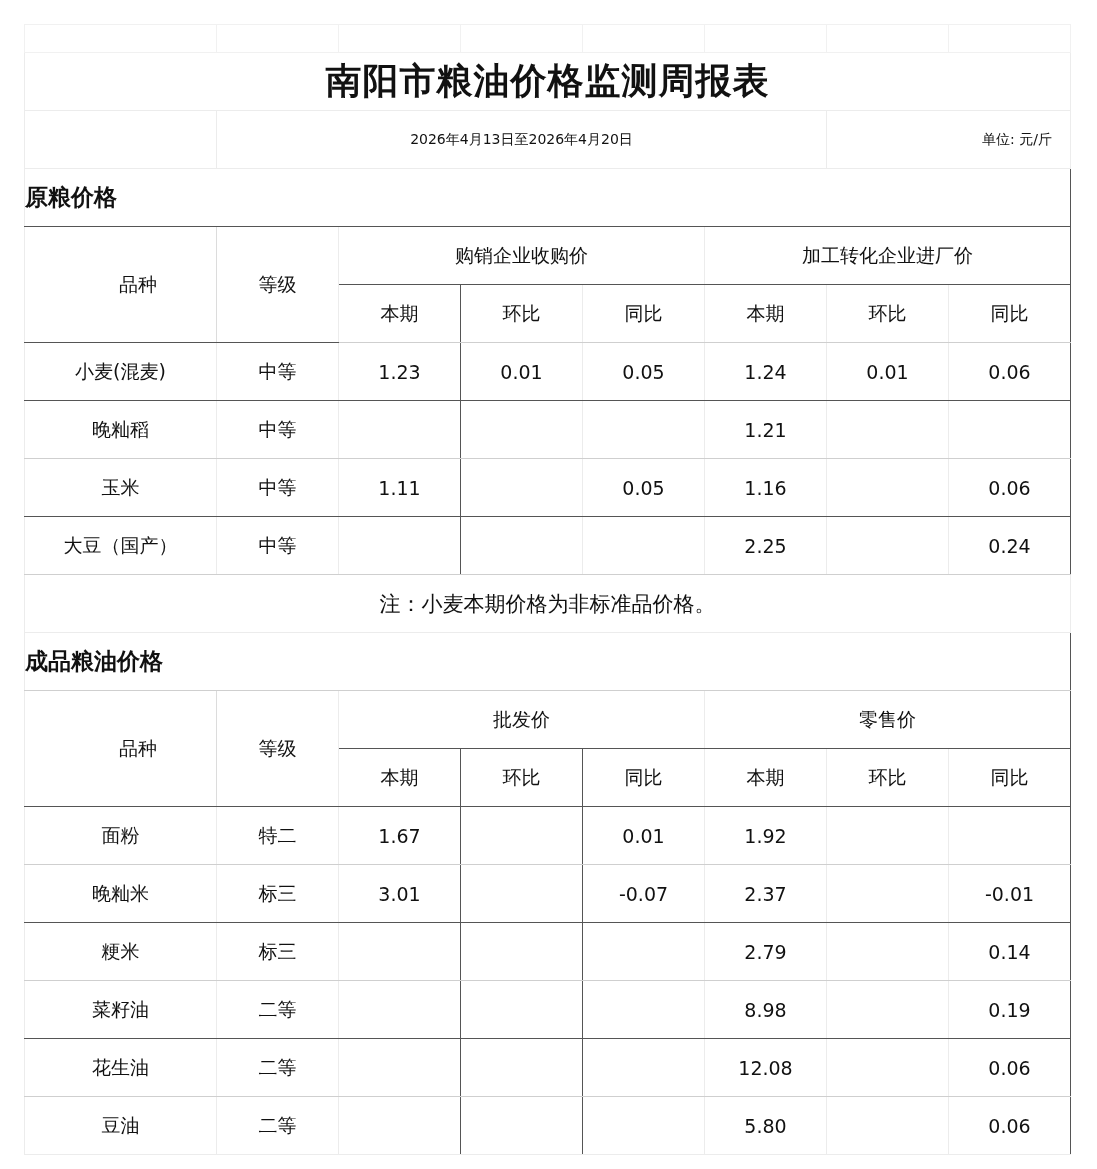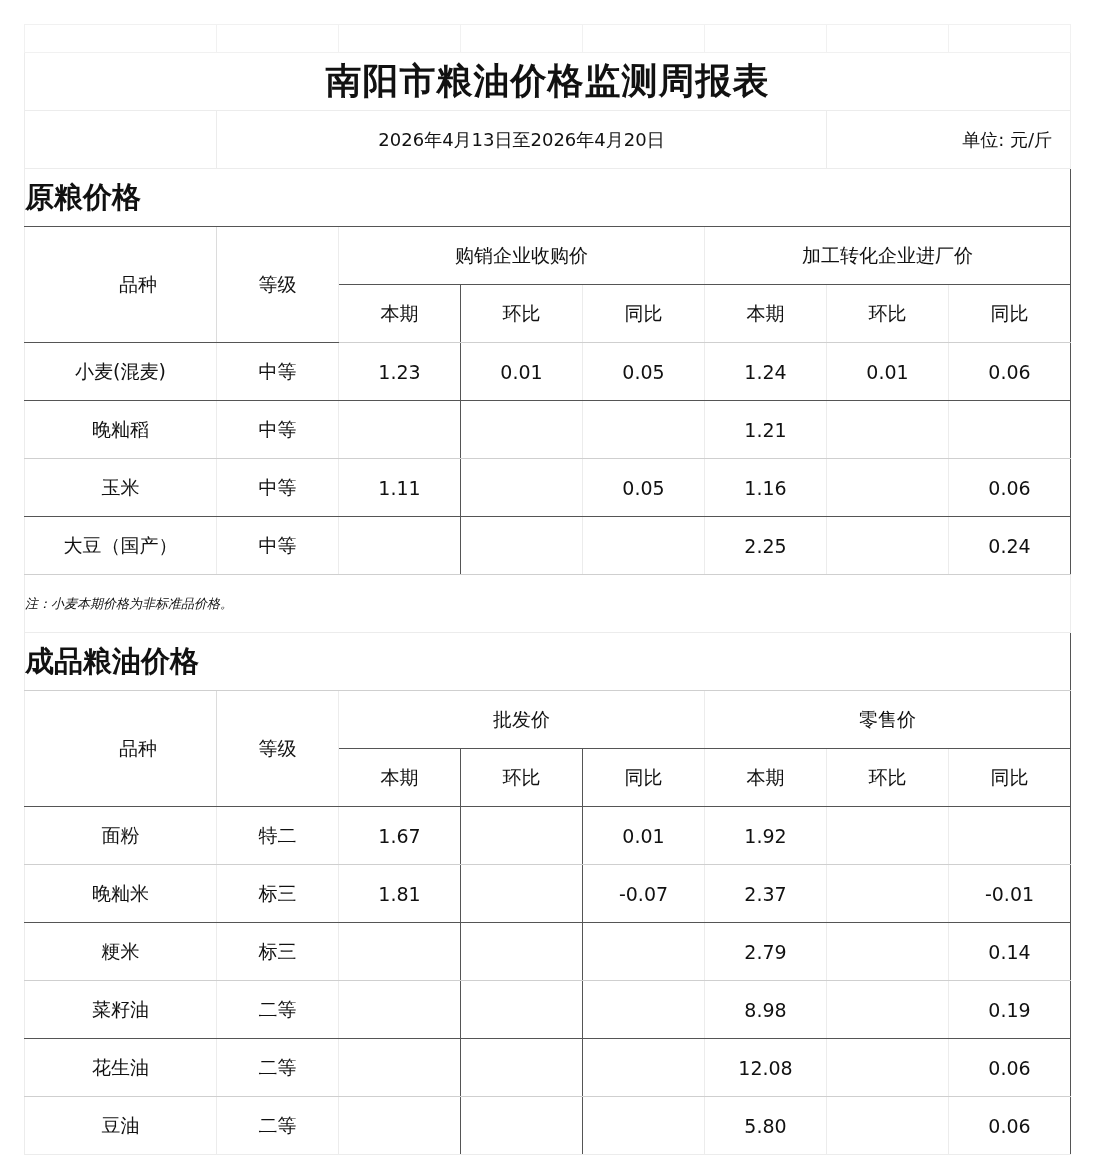--- a/index.html
+++ b/index.html
@@ -5,24 +5,24 @@
   html, body { margin:0; padding:0; background:#ffffff; }
   body { width:1097px; height:1169px; position:relative; overflow:hidden;
          font-family:"DejaVu Sans", "Liberation Sans", sans-serif; color:#111; }
   .sheet { position:absolute; left:24px; top:24px; width:1048px; }
   table { border-collapse:collapse; table-layout:fixed; width:947px; }
   td { padding:0; text-align:center; vertical-align:middle; font-size:19px; height:57px;
        border:1px solid #ececec; white-space:nowrap; overflow:hidden; }
   col.c0 { width:192px; } col.c1 { width:122px; } col.cx { width:122px; }
   tr.blank td { height:27px; border-color:#f1f1f1; }
   .title { font-size:36px; font-weight:bold; letter-spacing:1px; }
-  .daterow td { font-size:18px; }
+  .daterow td { font-size:14px; }
   .unit { text-align:right; padding-right:18px; }
-  .sect { text-align:left; font-weight:bold; font-size:29px; }
-  .note { text-align:left; font-size:13px;font-style:italic; }
+  .sect { text-align:left; font-weight:bold; font-size:23px; }
+  .note { text-align:center; font-size:21px; }
   .dk-t { border-top:1.5px solid #555 !important; }
   .dk-b { border-bottom:1.5px solid #555 !important; }
   .dk-l { border-left:1.5px solid #444 !important; }
   .dk-r { border-right:1.5px solid #555 !important; }
   .lt-b { border-bottom:1px solid #cfcfcf !important; }
   .lt-l { border-left:1px solid #dcdcdc !important; }
   .lt-r { border-right:1px solid #dcdcdc !important;padding-left:35px; }
 </style>
 </head>
 <body>
@@ -149,21 +149,21 @@
     <td class="dk-l dk-r lt-b">1.67</td>
     <td class="dk-r lt-b"></td>
     <td class="lt-b">0.01</td>
     <td class="dk-l lt-b">1.92</td>
     <td class="lt-b"></td>
     <td class="dk-l dk-r lt-b"></td>
   </tr>
   <tr>
     <td class="dk-b">晚籼米</td>
     <td class="dk-b">标三</td>
-    <td class="dk-l dk-r dk-b">1.81</td>
+    <td class="dk-l dk-r dk-b">3.01</td>
     <td class="dk-r dk-b"></td>
     <td class="dk-b">-0.07</td>
     <td class="dk-l dk-b">2.37</td>
     <td class="dk-b"></td>
     <td class="dk-l dk-r dk-b">-0.01</td>
   </tr>
   <tr>
     <td class="lt-b">粳米</td>
     <td class="lt-b">标三</td>
     <td class="dk-l dk-r lt-b"></td>

